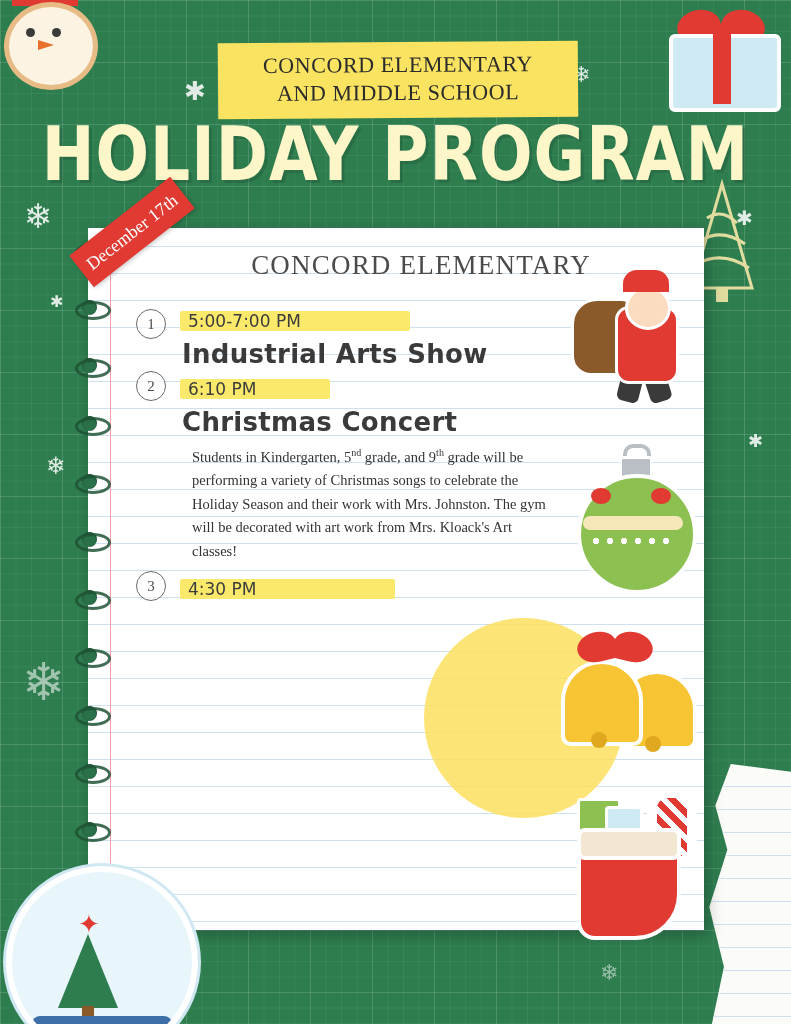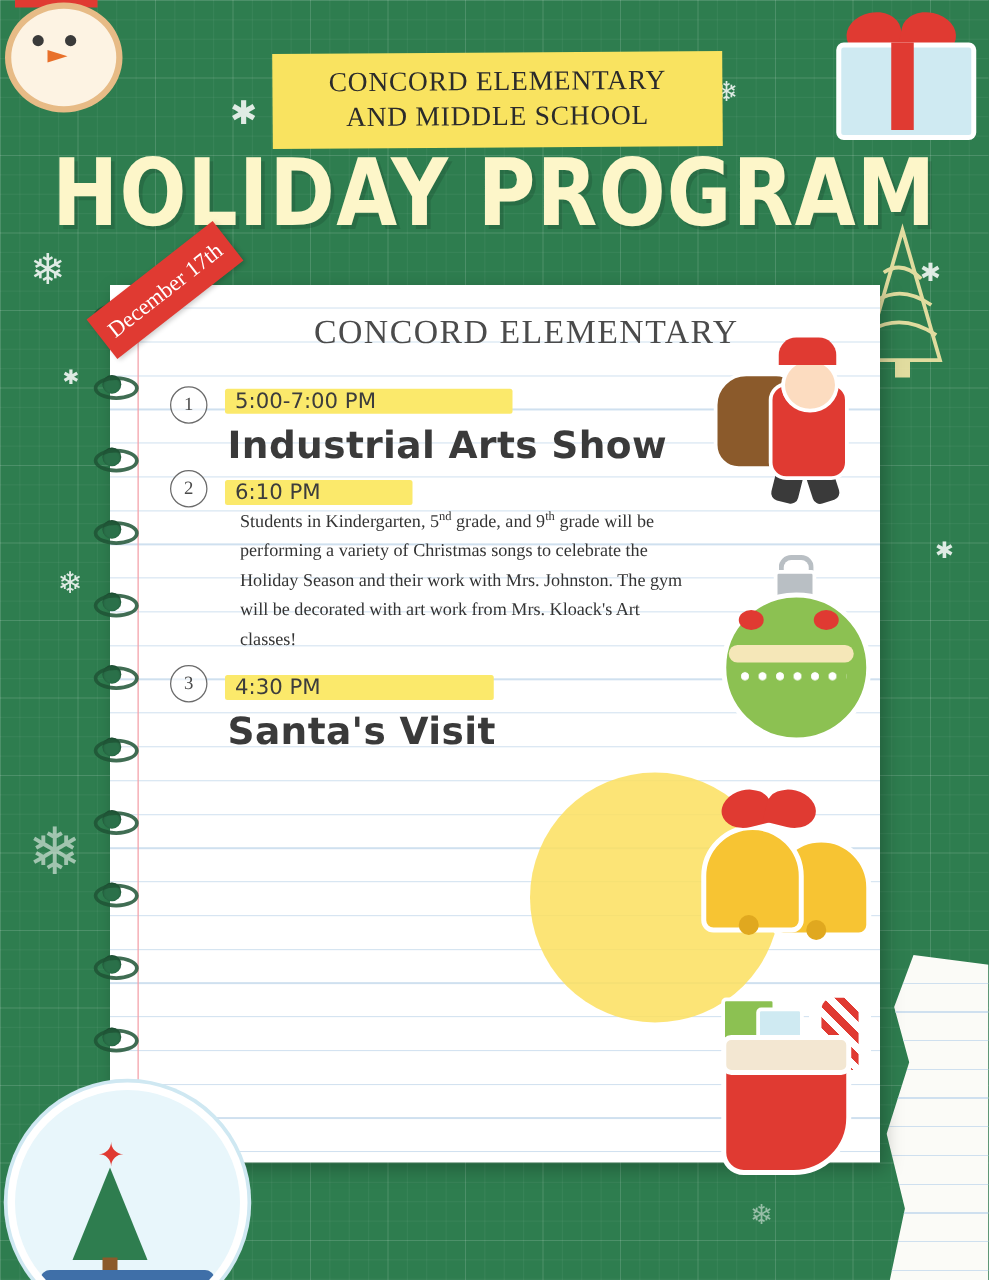--- a/index.html
+++ b/index.html
@@ -205,21 +205,21 @@
     top: 2px;
     height: 20px;
     width: 230px;
     background: #fbe96b;
     z-index: -1;
     border-radius: 2px;
   }
   .event-name {
     font-family: "DejaVu Sans", sans-serif;
     font-weight: bold;
-    font-size: 30px;
+    font-size: 26px;
     color: #3a3a3a;
     margin: 6px 0 8px 36px;
     letter-spacing: 0.3px;
   }
   .event-desc {
     font-family: "Liberation Serif", serif;
     font-size: 14.5px;
     line-height: 1.62;
     color: #333333;
     margin: 0 0 14px 46px;
@@ -435,30 +435,30 @@
         </div>
         <div class="event-name">Industrial Arts Show</div>
       </div>
 
       <div class="event">
         <div class="num-badge" style="top:-6px;">2</div>
         <div class="time">
           <span class="hl" style="width:150px;"></span>
           <span>6:10 PM</span>
         </div>
+        <div class="event-name">Christmas Concert</div>
         <div class="event-desc"><span>Students in Kindergarten, 5</span><sup>nd</sup><span> grade, and 9</span><sup>th</sup><span> grade will be performing a variety of Christmas songs to celebrate the Holiday Season and their work with Mrs. Johnston. The gym will be decorated with art work from Mrs. Kloack's Art classes!</span></div>
       </div>
 
       <div class="event">
         <div class="num-badge" style="top:-6px;">3</div>
         <div class="time">
           <span class="hl" style="width:215px;"></span>
           <span>4:30 PM</span>
         </div>
-        <div class="event-name">Santa's Visit</div>
       </div>
     </div>
   </div>
 
   <div class="holes">
     <div class="hole" style="top:10px;"></div>
       <div class="ring" style="top:11px;"></div>
     <div class="hole" style="top:68px;"></div>
       <div class="ring" style="top:69px;"></div>
     <div class="hole" style="top:126px;"></div>

